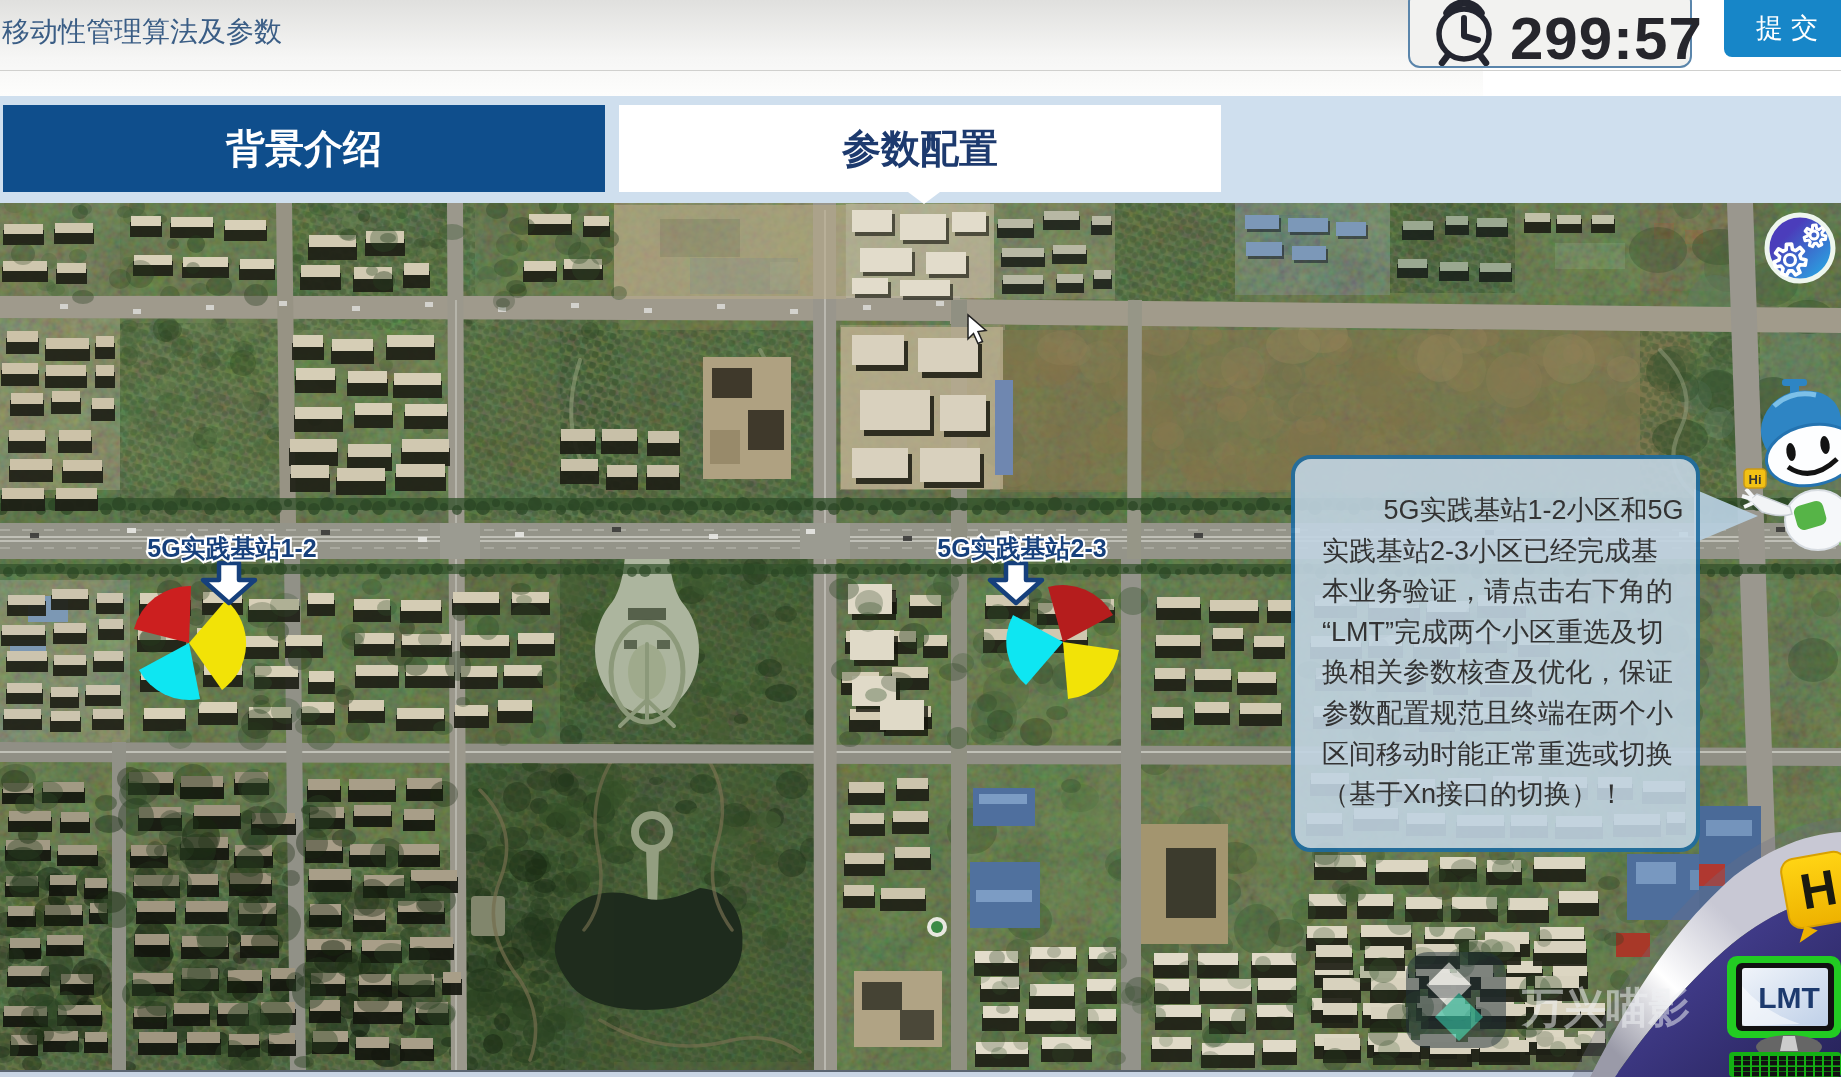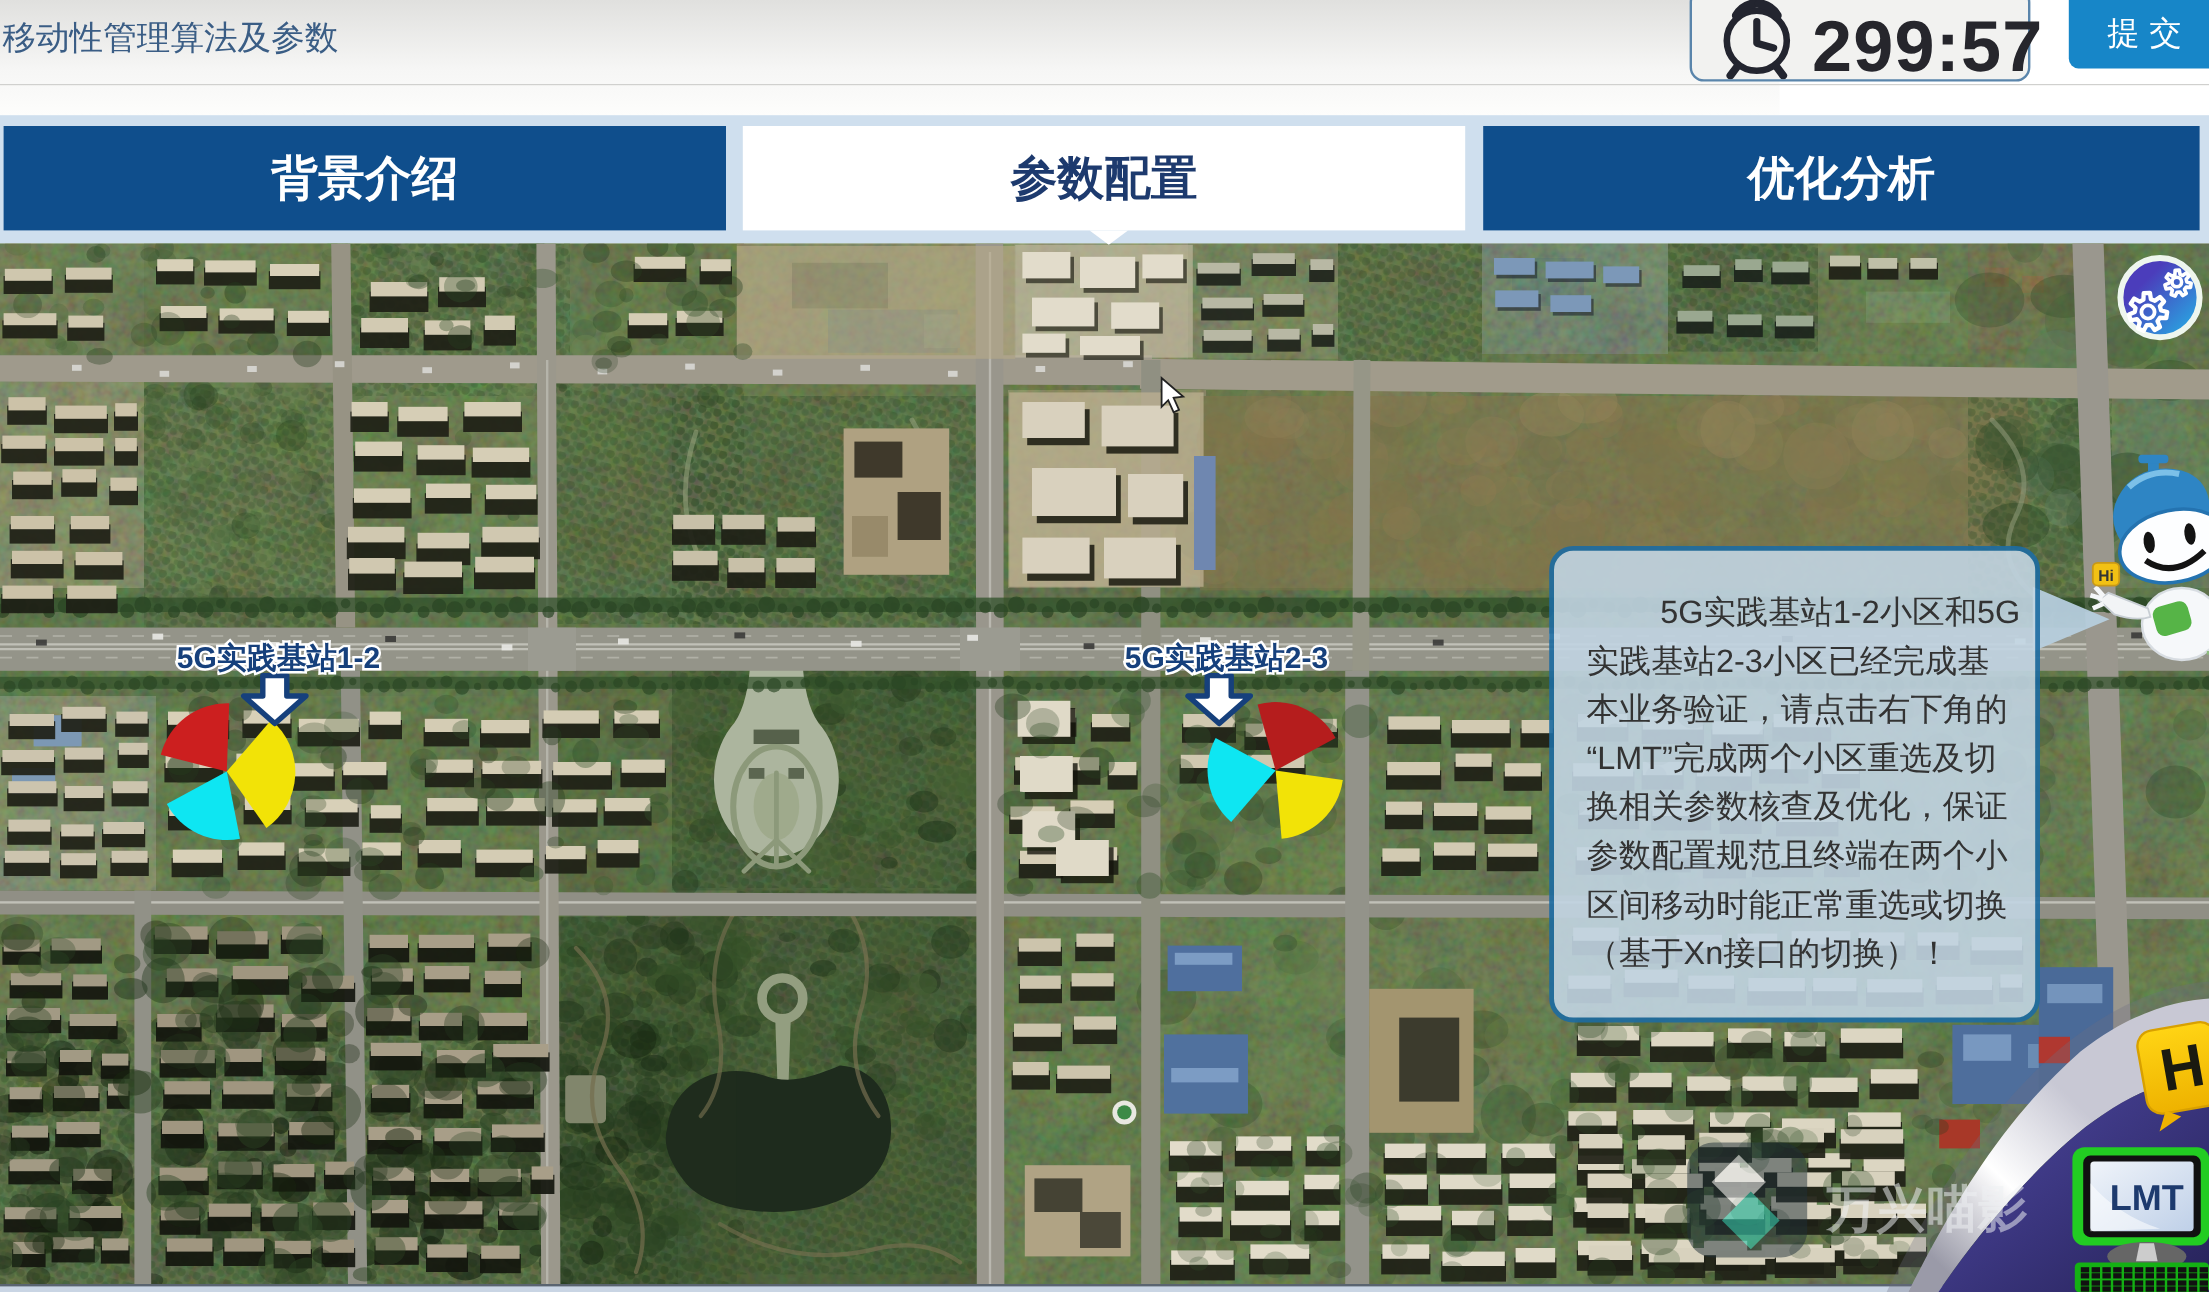--- a/index.html
+++ b/index.html
@@ -30,21 +30,20 @@
 <path d="M46,26 L46,44 L60,48" stroke-width="6" stroke-linejoin="round"></path>
 </g>
       </svg>
 <div class="ttime">299:57</div>
 </div>
 <div class="submit">提交</div>
 </div>
 <div class="tabband">
 <div class="tab tabw" style="left:619px;width:602px;">参数配置</div>
 <div class="tab" style="left:3px;width:602px;">背景介绍</div>
-<div class="tab" style="left:1236px;width:597px;">优化分析</div>
 </div>
 <div class="tri"></div>
 <svg class="map" width="1841" height="874" viewBox="0 0 1841 874">
     <defs>
 <filter id="nz" x="0" y="0" width="100%" height="100%">
  <feTurbulence type="fractalNoise" baseFrequency="0.022 0.022" numOctaves="3" seed="11"></feTurbulence>
  <feColorMatrix type="matrix" values="0.40 0 0 0 0  0 0.52 0 0 0.04  0 0 0.24 0 0  0 0 0 0 0.38"></feColorMatrix>
 </filter>
 <filter id="nz2" x="0" y="0" width="100%" height="100%">
  <feTurbulence type="fractalNoise" baseFrequency="0.006 0.006" numOctaves="2" seed="4"></feTurbulence>

